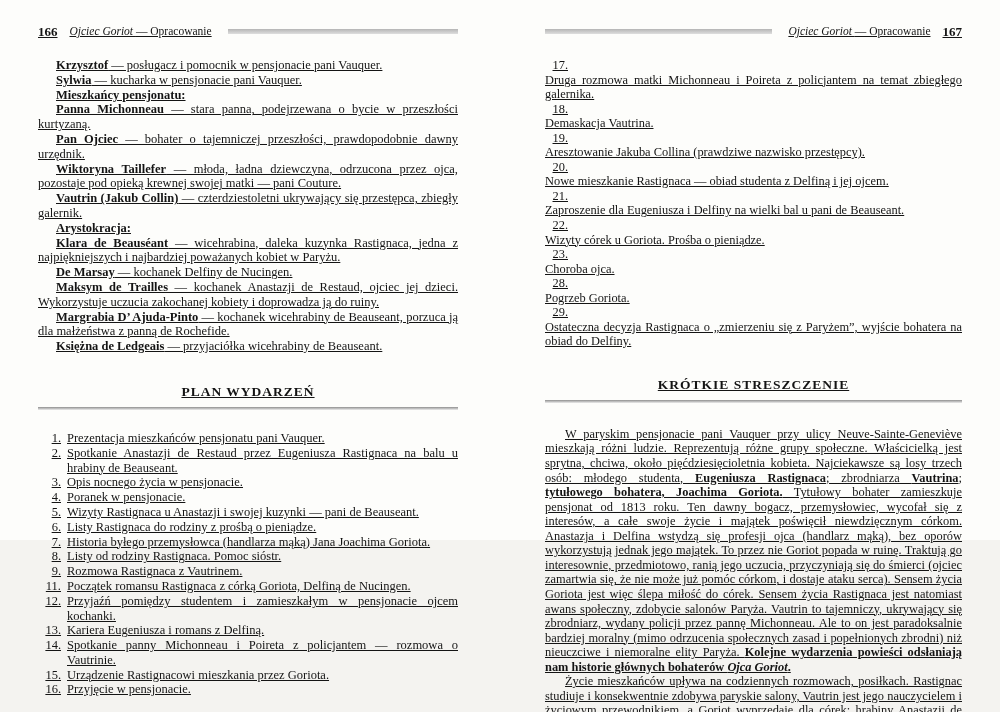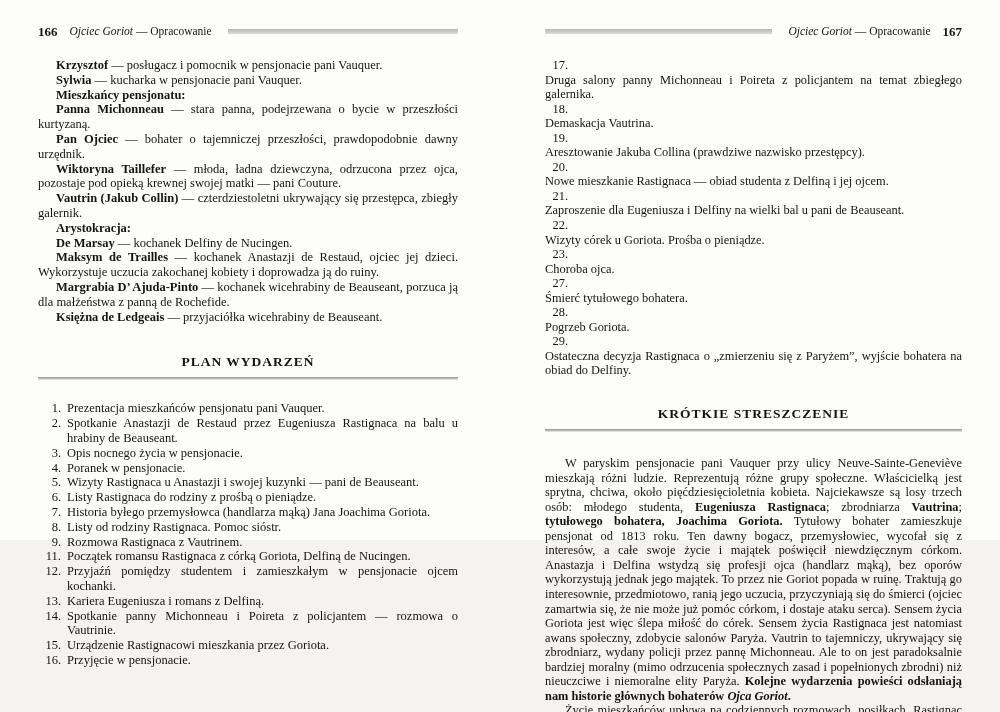--- a/index.html
+++ b/index.html
@@ -6,20 +6,21 @@
   body{
     width:1000px;height:712px;
     background:#f4f3f0;
     font-family:"Liberation Serif", serif;
   }
   .spread{
     width:1000px;height:540px;
     background:var(--page-background,#fdfdfb);
     display:flex;
     color:var(--text-color,#141414);
+    text-decoration:underline;
   }
   .page{width:500px;height:712px;box-sizing:border-box;overflow:hidden;}
   .page-left{padding:24px 42px 0 38px;}
   .page-right{padding:24px 38px 0 45px;}
 
   .running-header{display:flex;align-items:center;margin-bottom:19px;height:15px;}
   .pagenum{font-weight:bold;font-size:13px;line-height:15px;}
   .runtitle{font-size:11.5px;line-height:15px;white-space:nowrap;}
   .page-left .pagenum{margin-right:12px;}
   .page-left .header-bar{margin-left:16px;}
@@ -71,20 +72,21 @@
         <p class="para char-entry"><span class="b">Panna Michonneau</span><span> — stara panna, podejrzewana o bycie w przeszłości kurtyzaną.</span></p>
 
         <p class="para char-entry"><span class="b">Pan Ojciec</span><span> — bohater o tajemniczej przeszłości, prawdopodobnie dawny urzędnik.</span></p>
 
         <p class="para char-entry"><span class="b">Wiktoryna Taillefer</span><span> — młoda, ładna dziewczyna, odrzucona przez ojca, pozostaje pod opieką krewnej swojej matki — pani Couture.</span></p>
 
         <p class="para char-entry"><span class="b">Vautrin (Jakub Collin)</span><span> — czterdziestoletni ukrywający się przestępca, zbiegły galernik.</span></p>
 
         <p class="para char-entry"><span class="b">Arystokracja:</span></p>
 
+        <p class="para char-entry"><span class="b">Klara de Beauséant</span><span> — wicehrabina, daleka kuzynka Rastignaca, jedna z najpiękniejszych i najbardziej poważanych kobiet w Paryżu.</span></p>
 
         <p class="para char-entry"><span class="b">De Marsay</span><span> — kochanek Delfiny de Nucingen.</span></p>
 
         <p class="para char-entry"><span class="b">Maksym de Trailles</span><span> — kochanek Anastazji de Restaud, ojciec jej dzieci. Wykorzystuje uczucia zakochanej kobiety i doprowadza ją do ruiny.</span></p>
 
         <p class="para char-entry"><span class="b">Margrabia D’ Ajuda-Pinto</span><span> — kochanek wicehrabiny de Beauseant, porzuca ją dla małżeństwa z panną de Rochefide.</span></p>
 
         <p class="para char-entry"><span class="b">Księżna de Ledgeais</span><span> — przyjaciółka wicehrabiny de Beauseant.</span></p>
       </div>
 
@@ -177,21 +179,21 @@
     <div class="running-header">
       <span class="header-bar"></span>
       <span class="runtitle"><span class="i">Ojciec Goriot </span><span>— Opracowanie</span></span>
       <span class="pagenum">167</span>
     </div>
 
     <div class="plan-list">
 
         <div class="plan-item">
           <span class="num">17.</span>
-          <span class="txt">Druga salony panny Michonneau i Poireta z policjantem na temat zbiegłego galernika.</span>
+          <span class="txt">Druga rozmowa matki Michonneau i Poireta z policjantem na temat zbiegłego galernika.</span>
         </div>
 
         <div class="plan-item">
           <span class="num">18.</span>
           <span class="txt">Demaskacja Vautrina.</span>
         </div>
 
         <div class="plan-item">
           <span class="num">19.</span>
           <span class="txt">Aresztowanie Jakuba Collina (prawdziwe nazwisko przestępcy).</span>
@@ -213,24 +215,20 @@
         </div>
 
         <div class="plan-item">
           <span class="num">23.</span>
           <span class="txt">Choroba ojca.</span>
         </div>
 
 
 
 
-        <div class="plan-item">
-          <span class="num">27.</span>
-          <span class="txt">Śmierć tytułowego bohatera.</span>
-        </div>
 
         <div class="plan-item">
           <span class="num">28.</span>
           <span class="txt">Pogrzeb Goriota.</span>
         </div>
 
         <div class="plan-item">
           <span class="num">29.</span>
           <span class="txt">Ostateczna decyzja Rastignaca o „zmierzeniu się z Paryżem”, wyjście bohatera na obiad do Delfiny.</span>
         </div>

